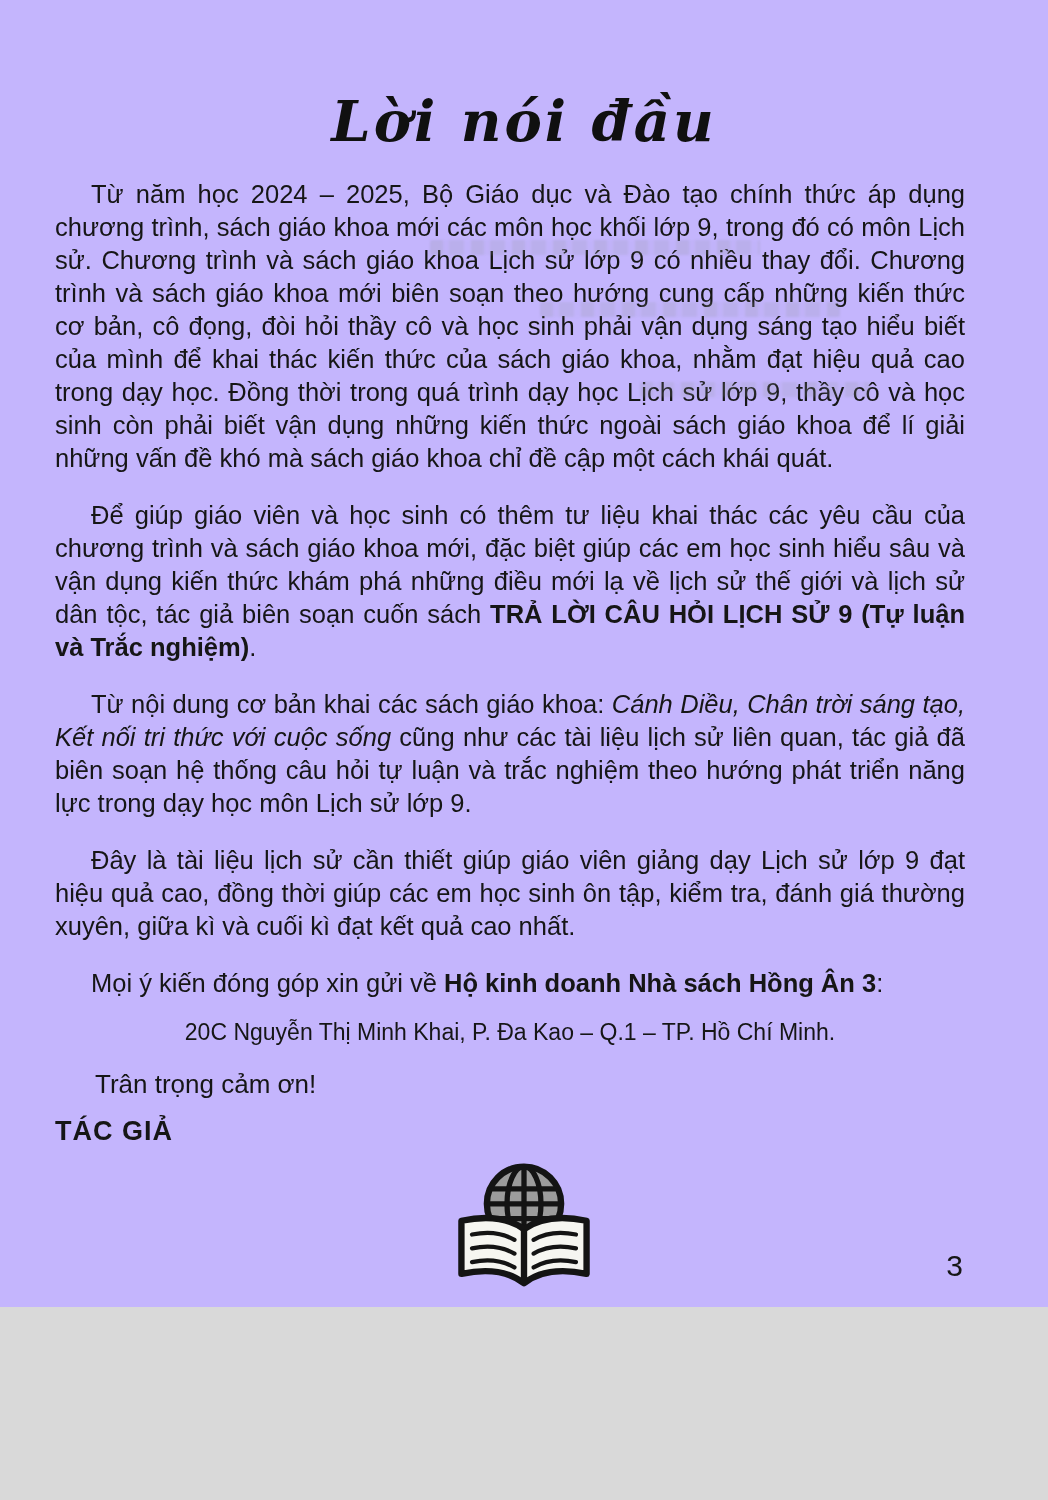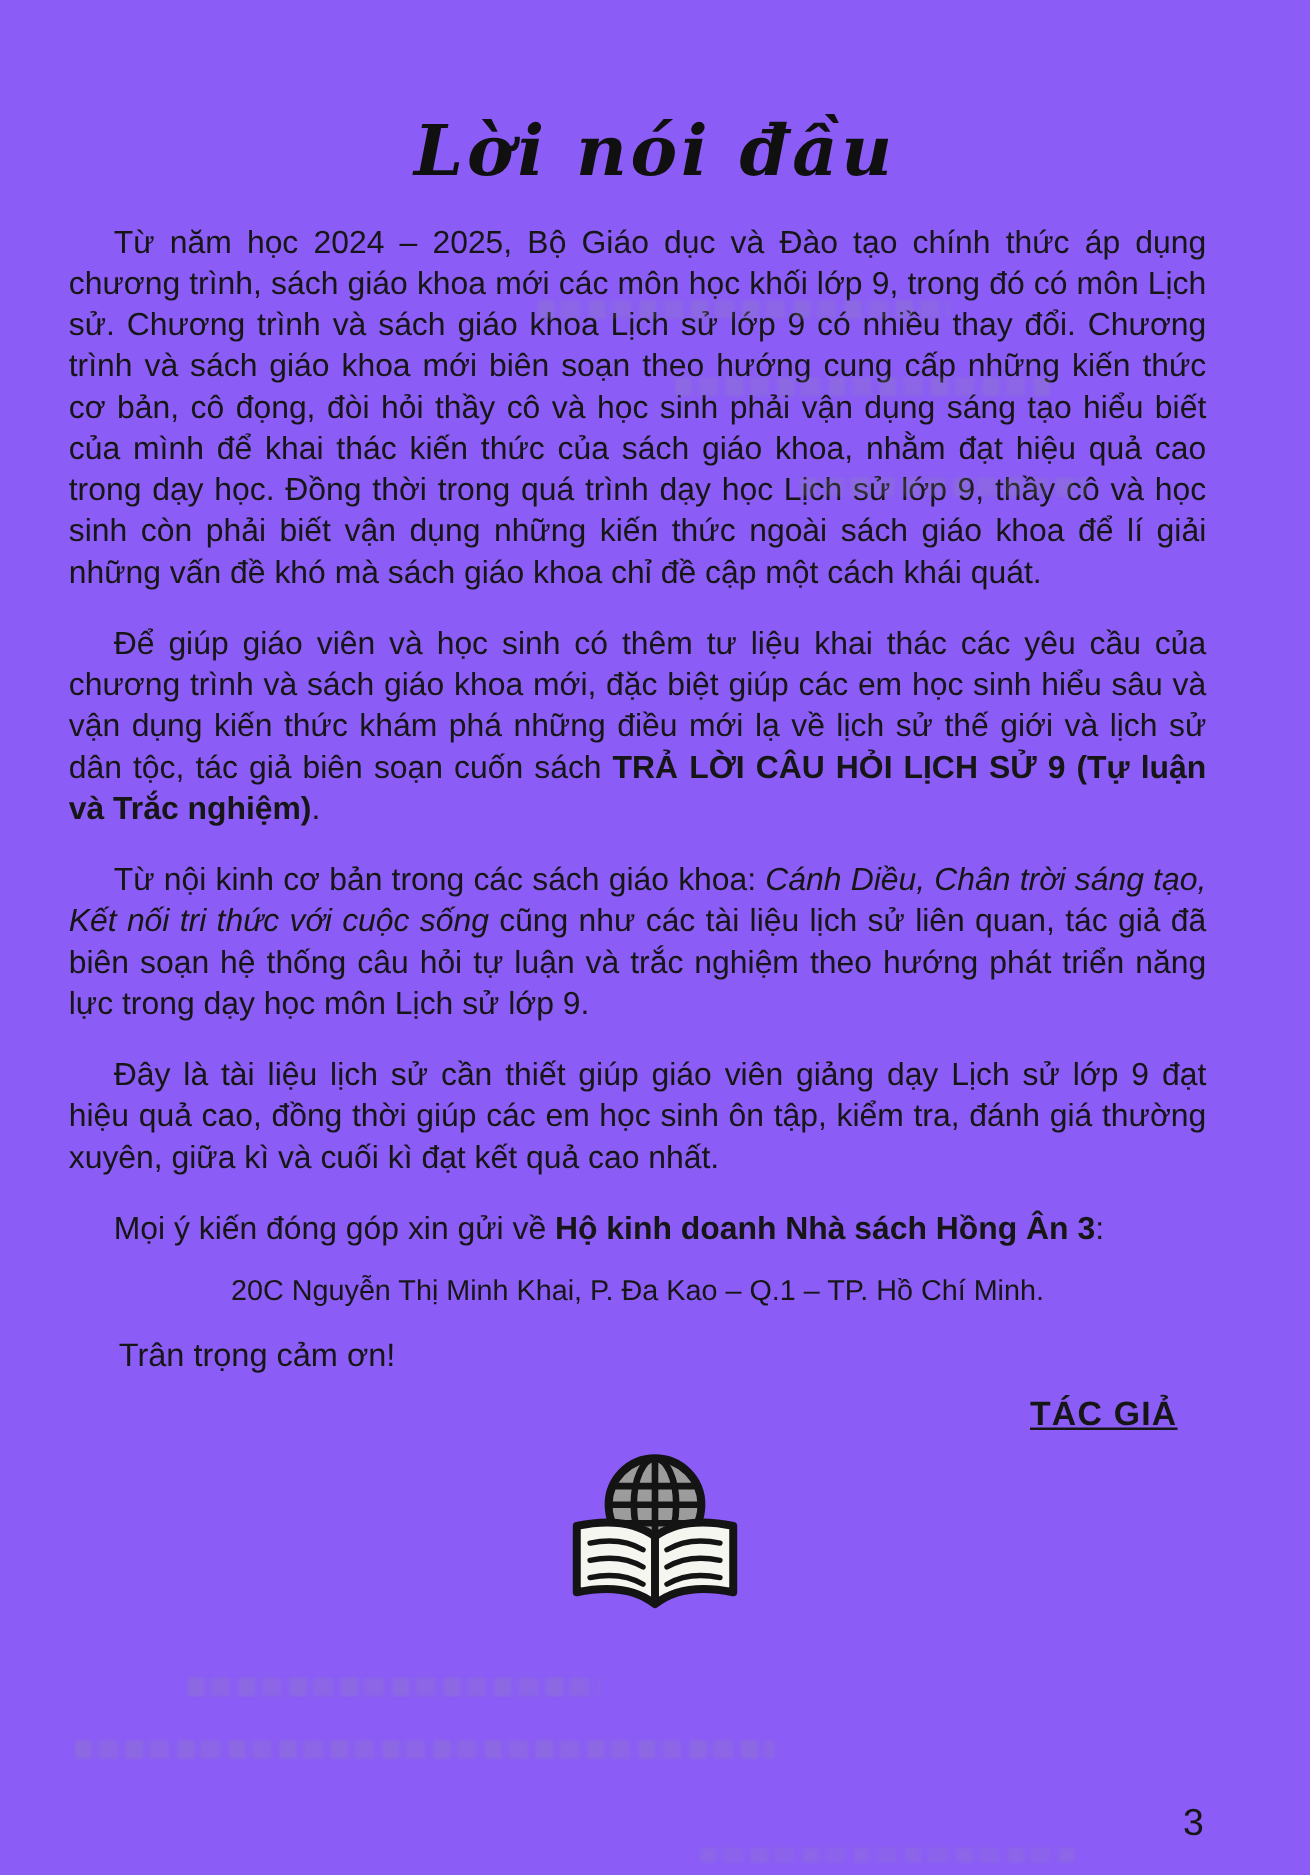--- a/index.html
+++ b/index.html
@@ -1,20 +1,20 @@
 <!DOCTYPE html>
 <html><head>
 <meta charset="utf-8">
 <style>
   html,body{margin:0;padding:0;background:#d9d9d9;}
   .page{
     position:relative;
-    width:1048px;height:1500px;
+    width:1048px;height:1307px;
     margin:0 auto;
-    background:#8b5cf6;
+    background:#c4b5fd;
     overflow:hidden;
     color:#161616;
     font-family:"Liberation Sans", sans-serif;
   }
   .title{
     margin:88px 0 0 0;
     text-align:center;
     font-family:"DejaVu Serif", serif;
     font-style:italic;
     font-weight:600;
@@ -40,25 +40,23 @@
     text-align:center;
     font-size:23px;
     line-height:33px;
   }
   .thanks{
     margin:20px 83px 0 95px;
     font-size:26px;
   }
   .author{
     margin:16px 106px 0 55px;
-    text-align:right;
     font-weight:700;
     font-size:27px;
     letter-spacing:1px;
-    text-decoration:underline;
   }
   .logo{
     width:160px;
     margin:8px auto 0 auto;
   }
   .page-number{
     position:absolute;
     right:85px;bottom:24px;
     font-size:30px;
   }
@@ -92,21 +90,21 @@
   <div class="ghost g5"></div>
   <div class="ghost g6"></div>
 
   <h1 class="title">Lời nói đầu</h1>
 
 
   <p class="para">Từ năm học 2024 – 2025, Bộ Giáo dục và Đào tạo chính thức áp dụng chương trình, sách giáo khoa mới các môn học khối lớp 9, trong đó có môn Lịch sử. Chương trình và sách giáo khoa Lịch sử lớp 9 có nhiều thay đổi. Chương trình và sách giáo khoa mới biên soạn theo hướng cung cấp những kiến thức cơ bản, cô đọng, đòi hỏi thầy cô và học sinh phải vận dụng sáng tạo hiểu biết của mình để khai thác kiến thức của sách giáo khoa, nhằm đạt hiệu quả cao trong dạy học. Đồng thời trong quá trình dạy học Lịch sử lớp 9, thầy cô và học sinh còn phải biết vận dụng những kiến thức ngoài sách giáo khoa để lí giải những vấn đề khó mà sách giáo khoa chỉ đề cập một cách khái quát.</p>
 
   <p class="para"><span>Để giúp giáo viên và học sinh có thêm tư liệu khai thác các yêu cầu của chương trình và sách giáo khoa mới, đặc biệt giúp các em học sinh hiểu sâu và vận dụng kiến thức khám phá những điều mới lạ về lịch sử thế giới và lịch sử dân tộc, tác giả biên soạn cuốn sách </span><b>TRẢ LỜI CÂU HỎI LỊCH SỬ 9 (Tự luận và Trắc nghiệm)</b><span>.</span></p>
 
-  <p class="para"><span>Từ nội kinh cơ bản trong các sách giáo khoa: </span><i>Cánh Diều, Chân trời sáng tạo, Kết nối tri thức với cuộc sống</i><span> cũng như các tài liệu lịch sử liên quan, tác giả đã biên soạn hệ thống câu hỏi tự luận và trắc nghiệm theo hướng phát triển năng lực trong dạy học môn Lịch sử lớp 9.</span></p>
+  <p class="para"><span>Từ nội dung cơ bản khai các sách giáo khoa: </span><i>Cánh Diều, Chân trời sáng tạo, Kết nối tri thức với cuộc sống</i><span> cũng như các tài liệu lịch sử liên quan, tác giả đã biên soạn hệ thống câu hỏi tự luận và trắc nghiệm theo hướng phát triển năng lực trong dạy học môn Lịch sử lớp 9.</span></p>
 
   <p class="para">Đây là tài liệu lịch sử cần thiết giúp giáo viên giảng dạy Lịch sử lớp 9 đạt hiệu quả cao, đồng thời giúp các em học sinh ôn tập, kiểm tra, đánh giá thường xuyên, giữa kì và cuối kì đạt kết quả cao nhất.</p>
 
 
   <p class="para"><span>Mọi ý kiến đóng góp xin gửi về </span><b>Hộ kinh doanh Nhà sách Hồng Ân 3</b><span>:</span></p>
 
   <p class="center">20C Nguyễn Thị Minh Khai, P. Đa Kao – Q.1 – TP. Hồ Chí Minh.</p>
 
 
   <p class="thanks">Trân trọng cảm ơn!</p>

